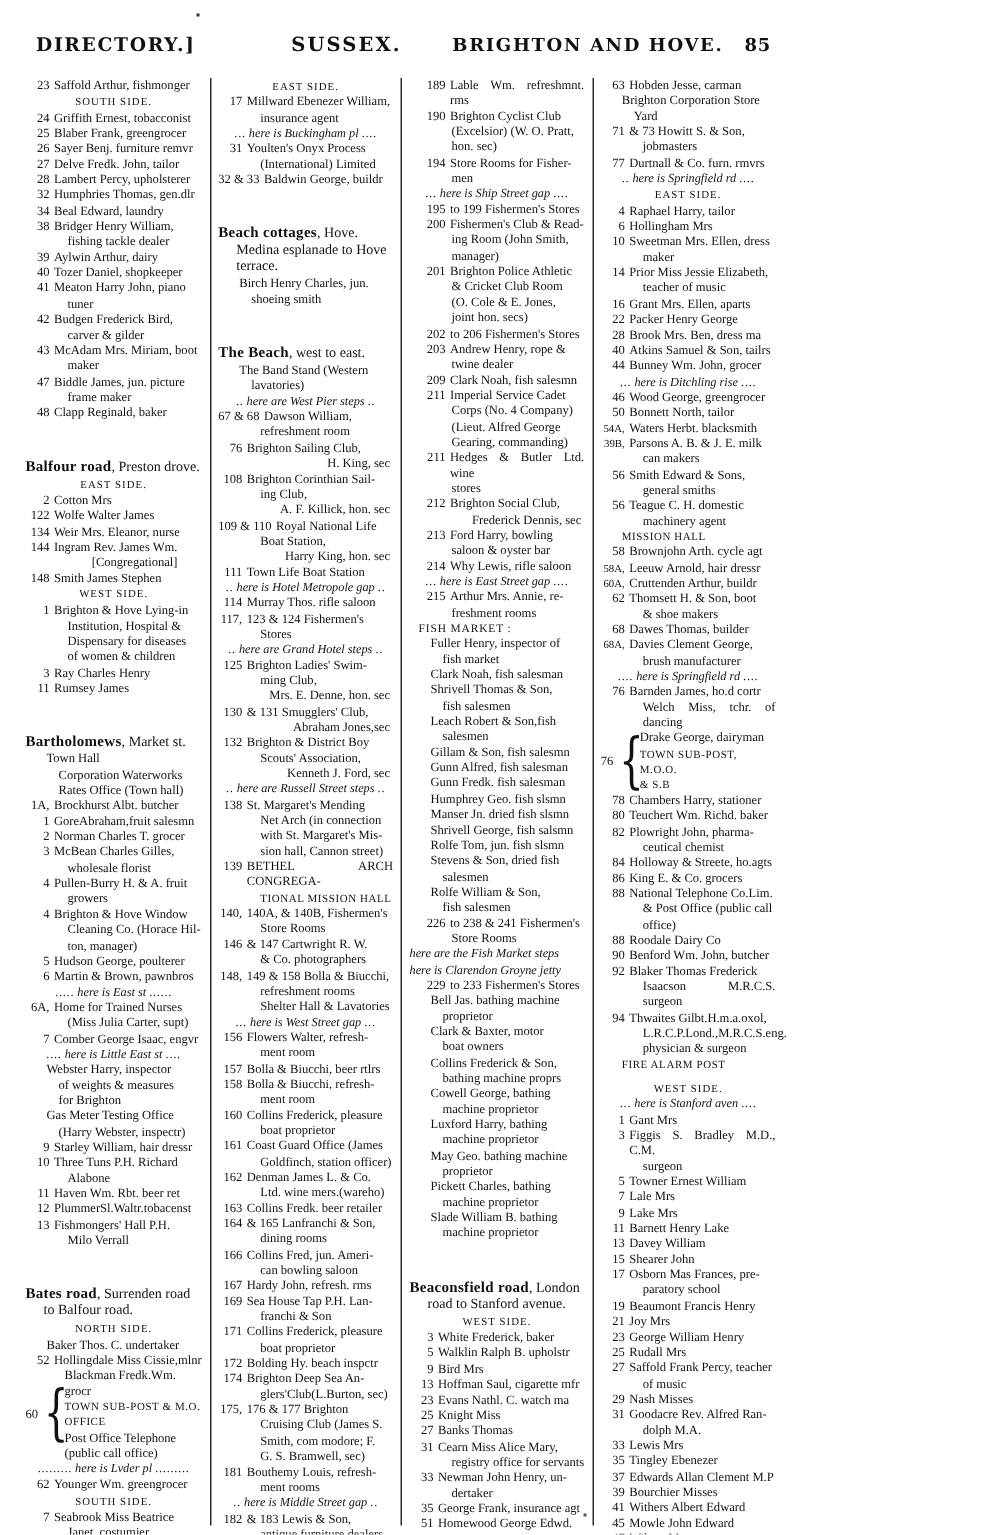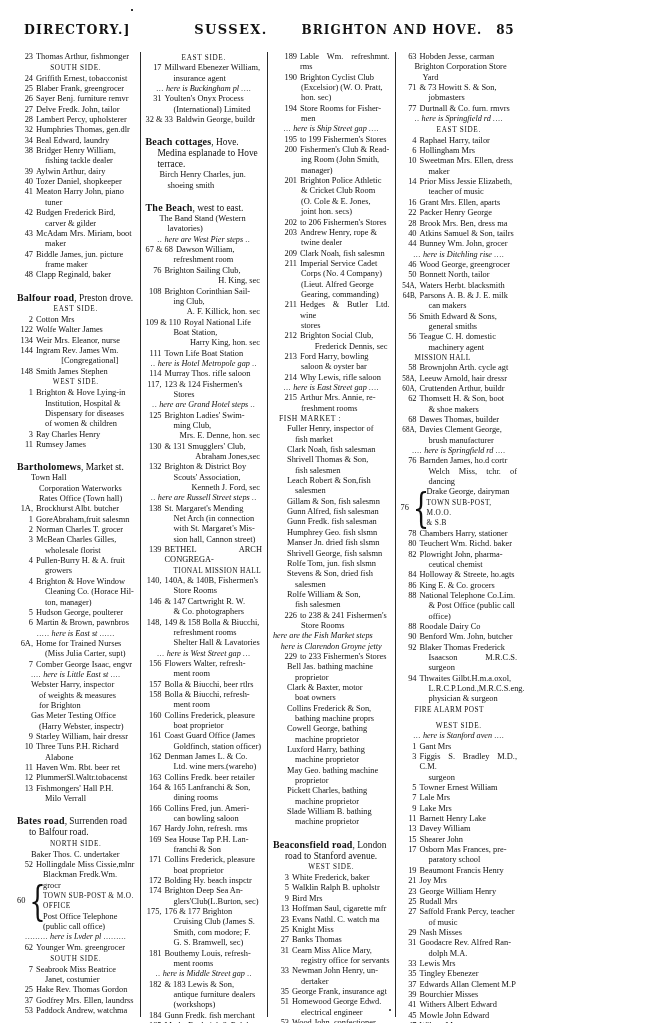--- a/index.html
+++ b/index.html
@@ -119,21 +119,21 @@
     flex: 1 1 auto;
     text-align: justify;
     text-justify: inter-word;
     hyphens: manual;
   }
   .entry.cont .txt { padding-left: 9px; }
   .entry .txt.indent-right { text-align: right; padding-right: 2px; }
 
   
   .street-head {
-    margin-top: 6px;
+    margin-top: 20px;
     font-size: 9.4px;
     line-height: 11px;
     font-weight: normal;
     text-align: justify;
   }
   .street-head b {
     font-weight: bold;
     font-size: 10px;
     letter-spacing: 0.2px;
   }
@@ -211,21 +211,21 @@
         <span>BRIGHTON AND HOVE.</span>
         <span class="rh-folio">85</span>
       </div>
     </div>
   </div>
 
   <div class="columns" id="columns">
       <div class="col">
         <div class="entry">
           <span class="num">23</span>
-          <span class="txt">Thomas Arthur, fishmonger</span>
+          <span class="txt">Saffold Arthur, fishmonger</span>
         </div>
         <div class="side">SOUTH SIDE.</div>
         <div class="entry">
           <span class="num">24</span>
           <span class="txt">Griffith Ernest, tobacconist</span>
         </div>
         <div class="entry">
           <span class="num">25</span>
           <span class="txt">Blaber Frank, greengrocer</span>
         </div>
@@ -971,21 +971,21 @@
         <div class="plain2">fish salesmen</div>
         <div class="entry">
           <span class="num wide">226</span>
           <span class="txt">to 238 &amp; 241 Fishermen's</span>
         </div>
         <div class="entry cont">
           <span class="num">&nbsp;</span>
           <span class="txt">Store Rooms</span>
         </div>
         <div class="gap" style="text-align: left;">here are the Fish Market steps</div>
-        <div class="gap" style="text-align: center;">here is Clarendon Groyne jetty</div>
+        <div class="gap" style="text-align: left;">here is Clarendon Groyne jetty</div>
         <div class="entry">
           <span class="num wide">229</span>
           <span class="txt">to 233 Fishermen's Stores</span>
         </div>
         <div class="plain">Bell Jas. bathing machine</div>
         <div class="plain2">proprietor</div>
         <div class="plain">Clark &amp; Baxter, motor</div>
         <div class="plain2">boat owners</div>
         <div class="plain">Collins Frederick &amp; Son,</div>
         <div class="plain2">bathing machine proprs</div>
@@ -1140,21 +1140,21 @@
         </div>
         <div class="entry">
           <span class="num">50</span>
           <span class="txt">Bonnett North, tailor</span>
         </div>
         <div class="entry">
           <span class="num sup">54A,</span>
           <span class="txt">Waters Herbt. blacksmith</span>
         </div>
         <div class="entry">
-          <span class="num sup">64B,</span>
+          <span class="num sup">39B,</span>
           <span class="txt">Parsons A. B. &amp; J. E. milk</span>
         </div>
         <div class="entry cont">
           <span class="num">&nbsp;</span>
           <span class="txt">can makers</span>
         </div>
         <div class="entry">
           <span class="num">56</span>
           <span class="txt">Smith Edward &amp; Sons,</span>
         </div>

